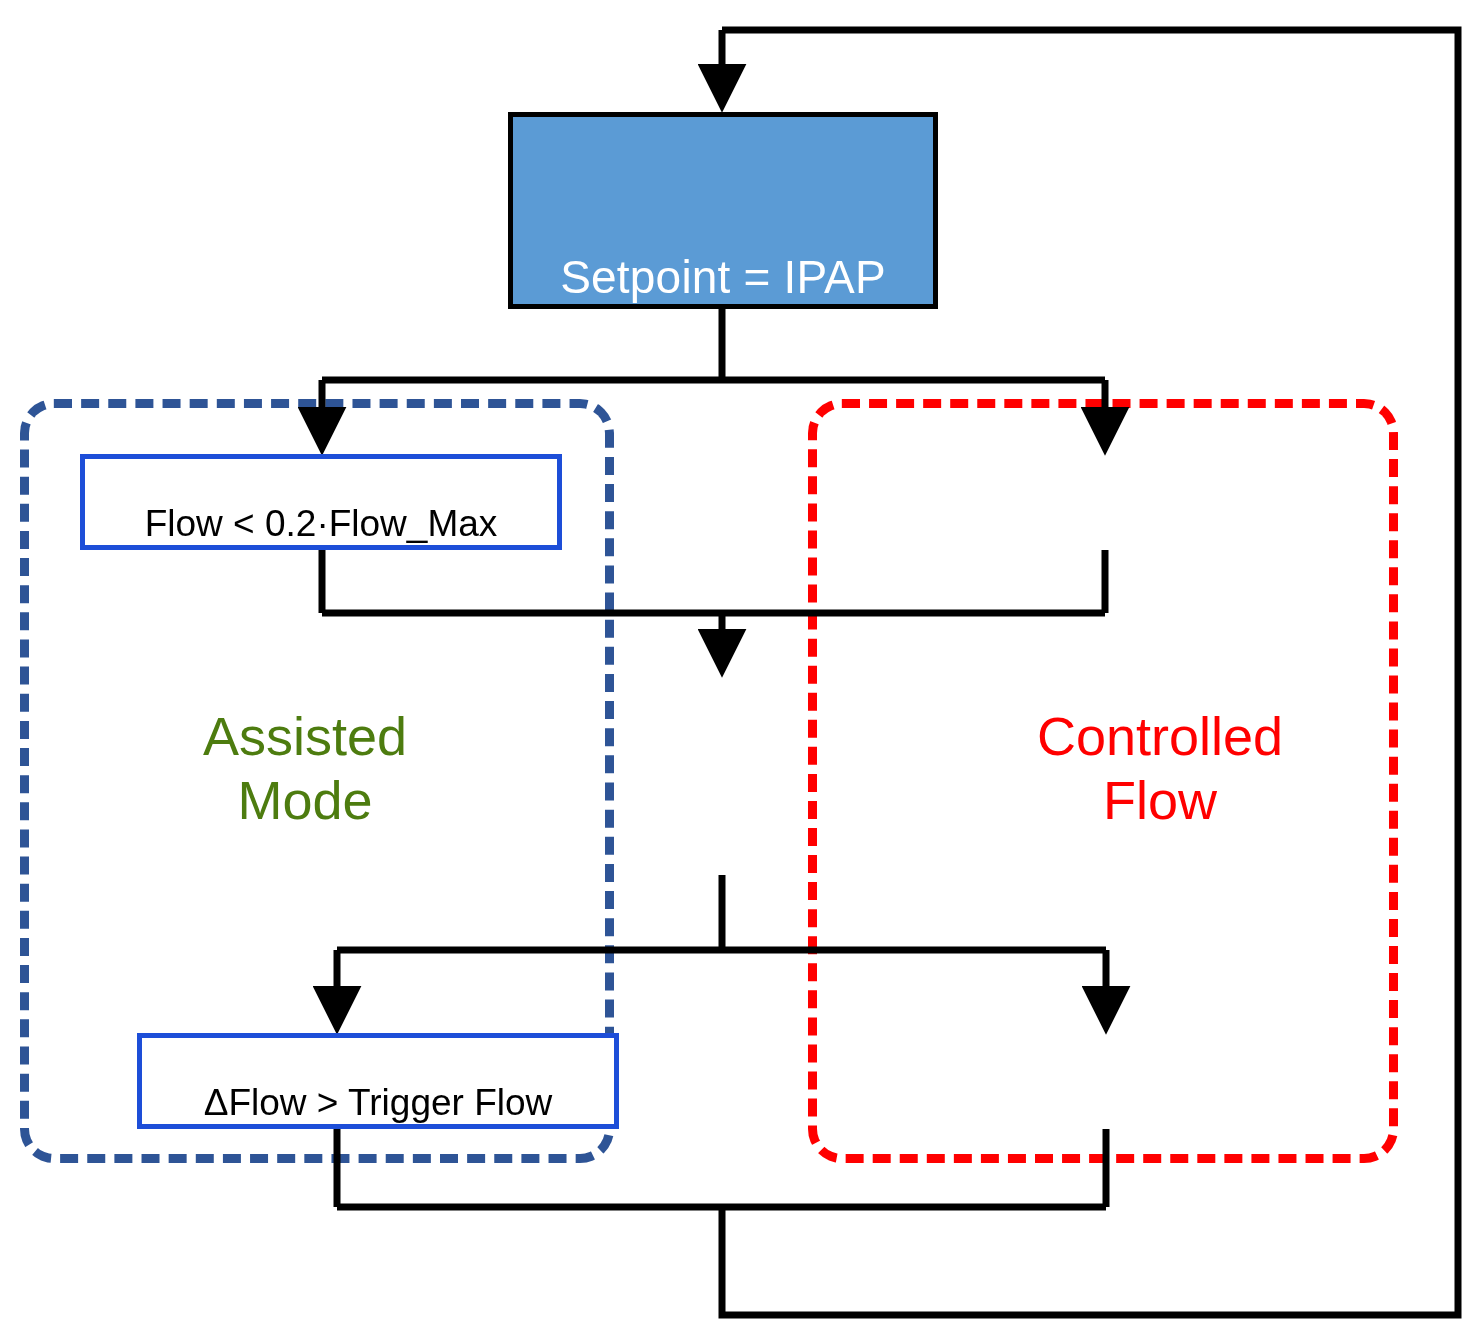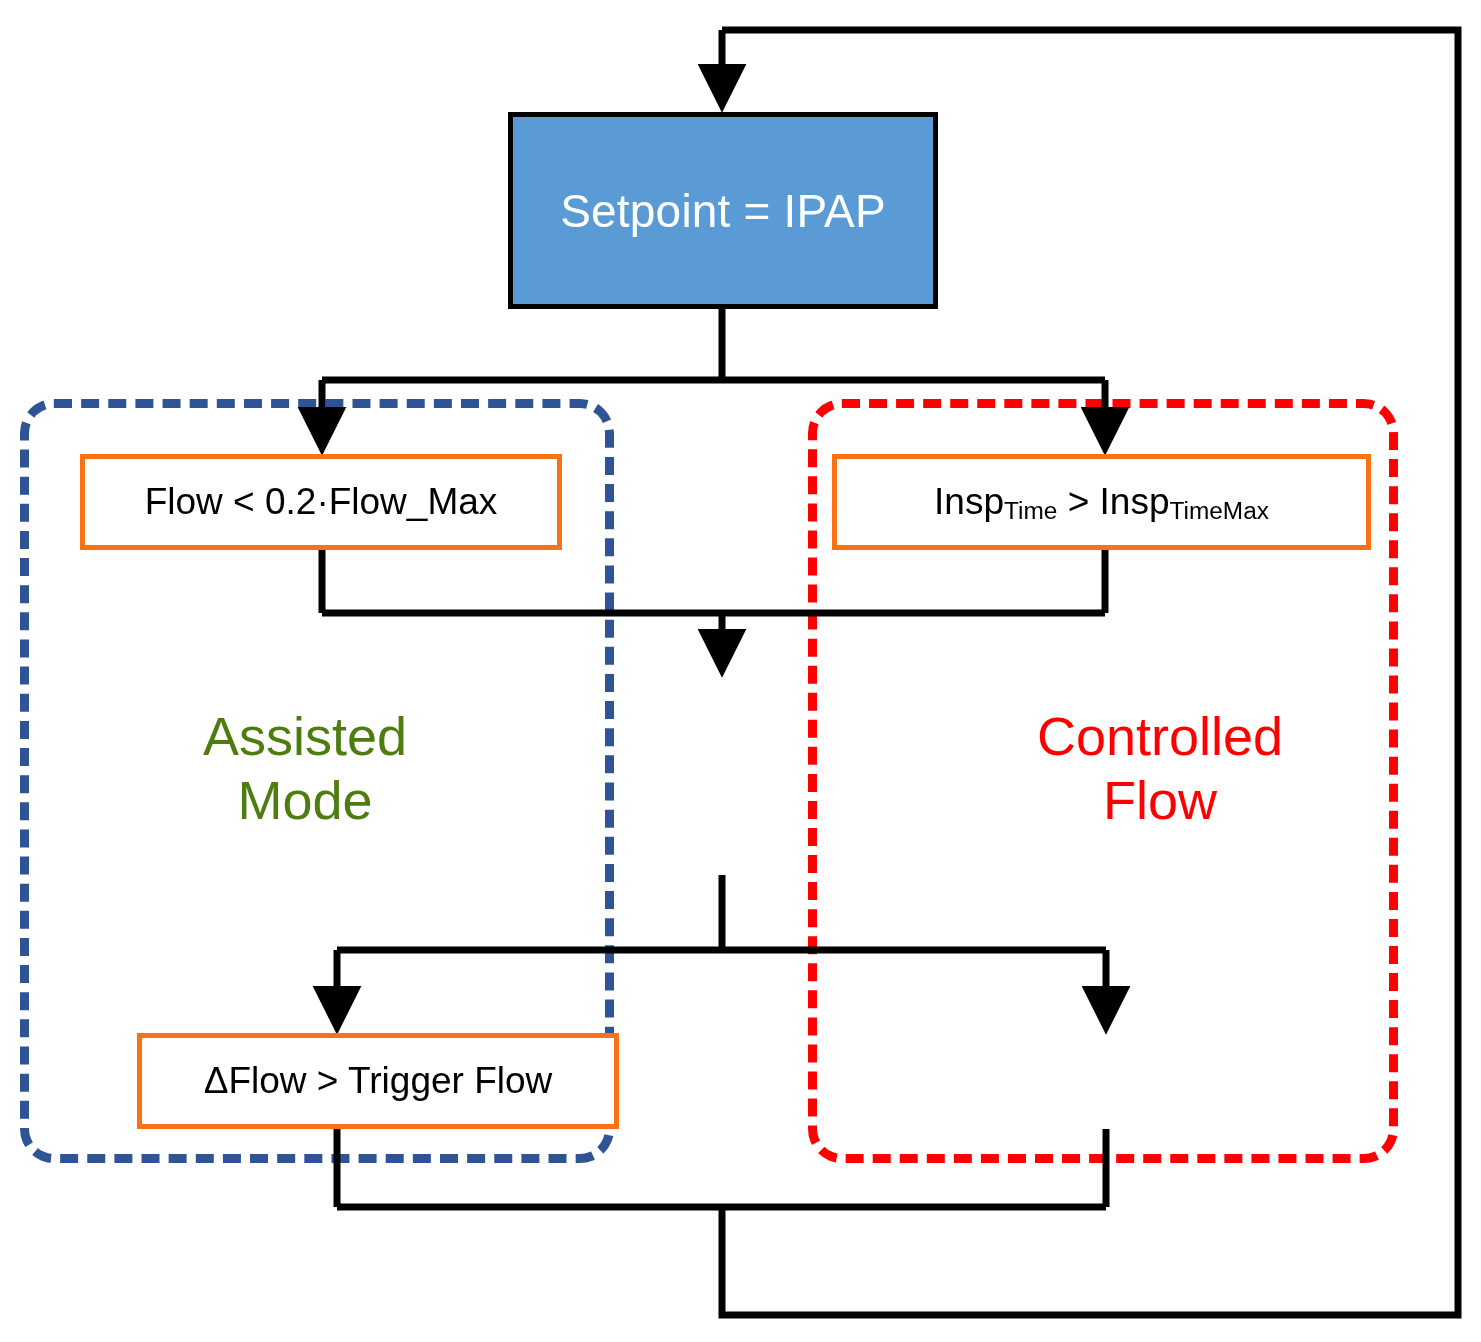--- a/index.html
+++ b/index.html
@@ -68,38 +68,38 @@
     top: 705px;
     width: 390px;
     color: #FF0000;
   }
 
   
   .node {
     position: absolute;
     box-sizing: border-box;
     display: flex;
-    align-items: center;
+    align-items: flex-end;
     justify-content: center;
     text-align: center;
   }
   .node-process {
     background: #5B9BD5;
     border: 5px solid #000000;
     color: #ffffff;
     font-size: 46px;
     letter-spacing: 0.2px;
   }
   .node-ipap { left: 508px; top: 112px; width: 430px; height: 197px; }
   .node-epap { left: 508px; top: 677px; width: 430px; height: 198px; }
 
   
   .node-cond {
     background: #ffffff;
-    border: 5px solid #f97316;
+    border: 5px solid #1d4ed8;
     color: #000000;
     font-size: 37px;
   }
   .cond-flow  { left: 80px;  top: 454px;  width: 482px; height: 96px; }
   .cond-insp  { left: 832px; top: 454px;  width: 539px; height: 96px; }
   .cond-dflow { left: 95px;  top: 1033px; width: 482px; height: 96px; margin-left: 42px; }
   .cond-exp   { left: 836px; top: 1033px; width: 532px; height: 96px; }
 
   .node-cond .txt { white-space: nowrap; }
   .node-cond sub {
@@ -156,22 +156,19 @@
 
   <div class="node node-process node-ipap">
     <span class="txt">Setpoint = IPAP</span>
   </div>
 
 
   <div class="node node-cond cond-flow">
     <span class="txt">Flow &lt; 0.2·Flow_Max</span>
   </div>
 
-  <div class="node node-cond cond-insp">
-    <span class="txt">Insp<sub>Time</sub> &gt; Insp<sub>TimeMax</sub></span>
-  </div>
 
   <div class="node node-cond cond-dflow">
     <span class="txt">ΔFlow &gt; Trigger Flow</span>
   </div>
 
 
 </div>
 
 </body></html>

